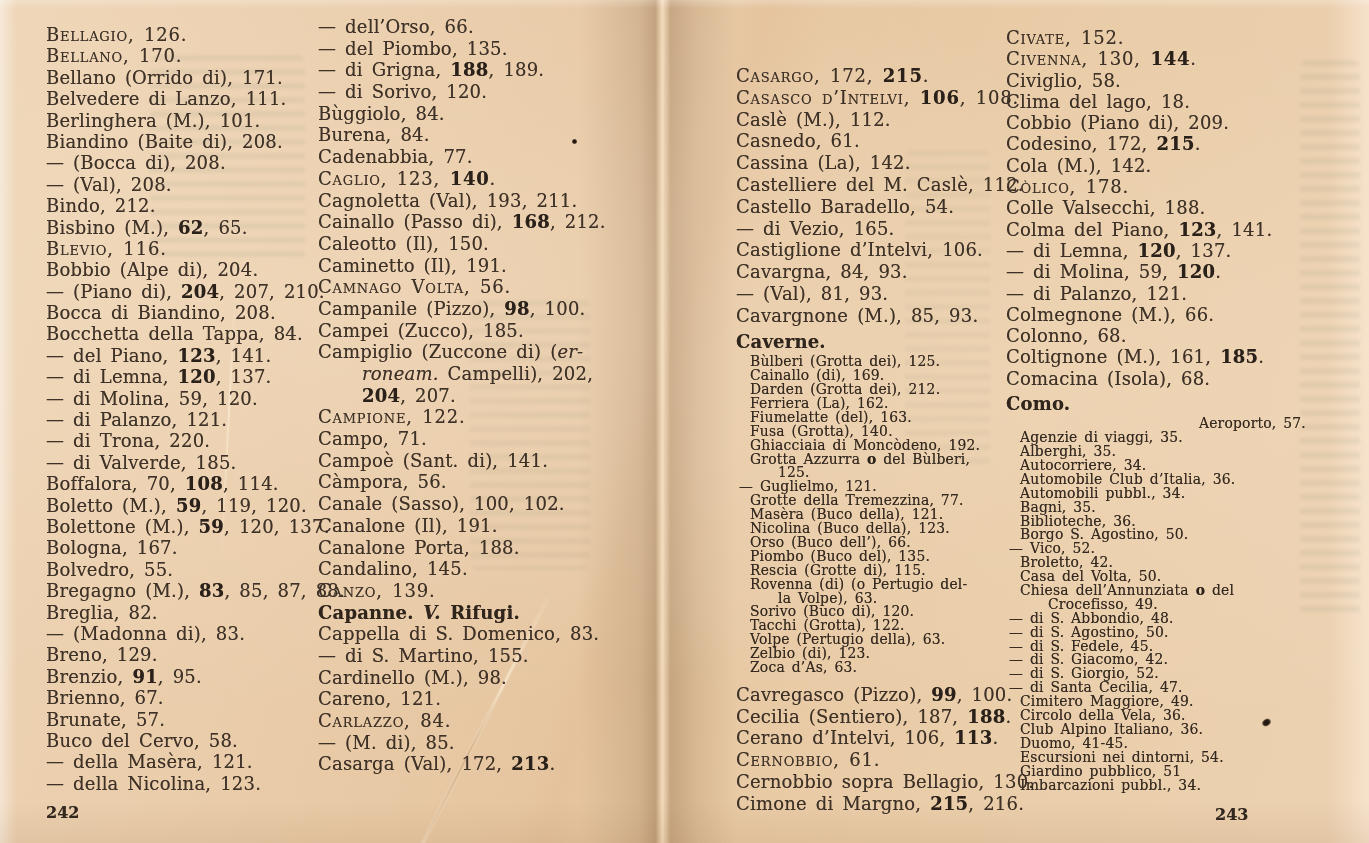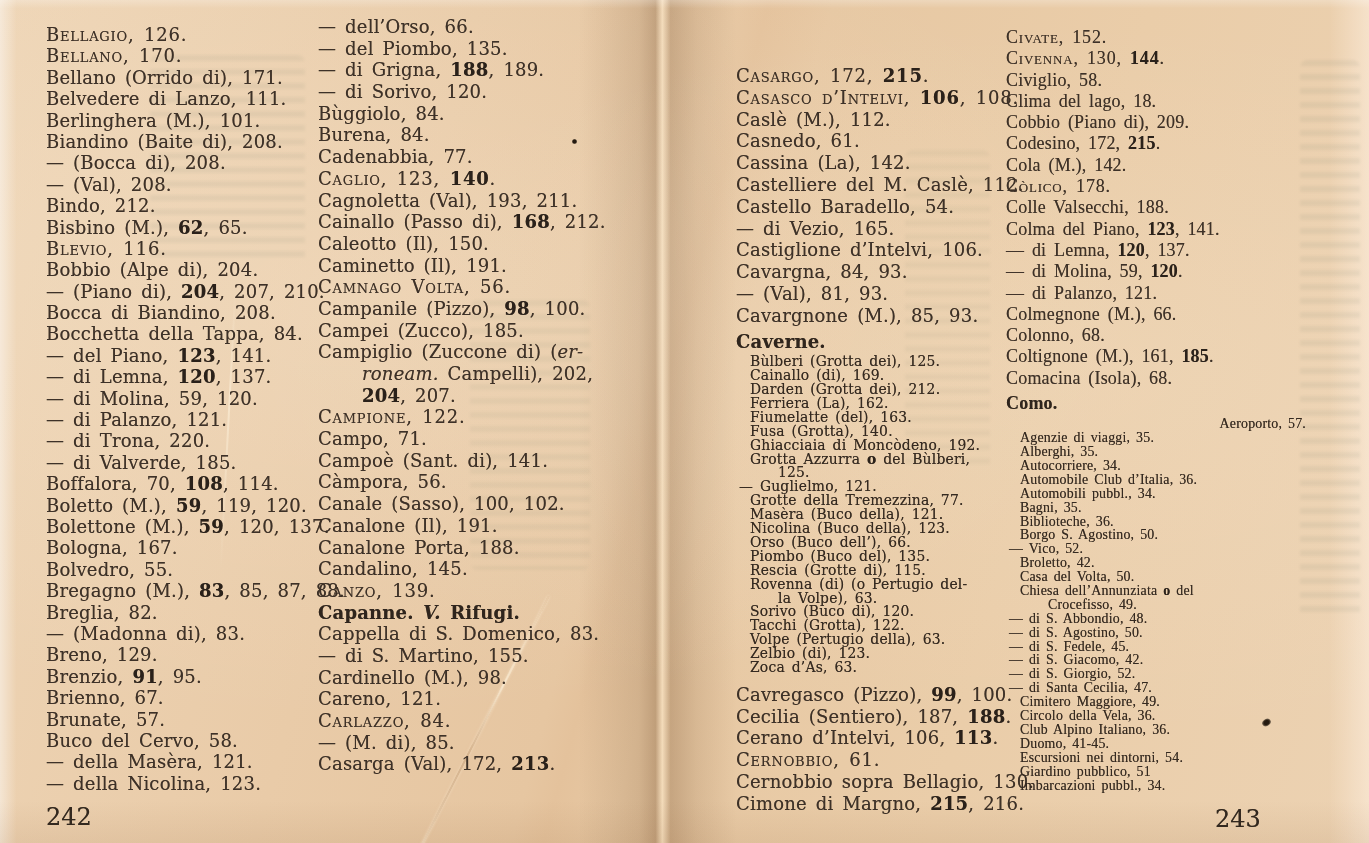--- a/index.html
+++ b/index.html
@@ -23,35 +23,35 @@
   .col{position:absolute;}
   .ln{
     display:block;white-space:nowrap;
     font-size:18px;height:21.5px;line-height:21.5px;
     word-spacing:3px;letter-spacing:0.2px;
     text-shadow:0 0 0.5px rgba(61,45,30,0.55);
   }
   .col1 .ln{height:21.4px;line-height:21.4px;}
   .col2 .ln{height:21.7px;line-height:21.7px;}
   .col3 .ln{height:21.8px;line-height:21.8px;}
-  .col4 .ln{height:21.3px;line-height:21.3px;font-family:Liberation Serif, serif;}
+  .col4 .ln{height:21.3px;line-height:21.3px;}
   .ln b{color:#2a211a;}
   .ln.c{font-variant:small-caps;letter-spacing:0.8px;}
   .ln.h{font-weight:bold;color:#2f251d;}
   .ln.m2{padding-left:44px;}
   .ln.u,.ln.u2,.ln.ud{
     font-size:13.9px;height:13.9px;line-height:13.9px;
     word-spacing:2.2px;color:#352a21;
     text-shadow:0 0 0.6px rgba(45,32,20,0.6);
   }
   .ln.u{padding-left:14px;}
   .ln.ud{padding-left:3px;}
   .ln.u2{padding-left:42px;}
   .pagenum{
-    position:absolute;font-weight:normal;font-size:24px;color:#32281f;
+    position:absolute;font-weight:bold;font-size:16px;color:#32281f;
     text-shadow:0 0 0.5px rgba(50,35,20,0.5);
   }
   .crease-diag{
     position:absolute;left:398px;top:560px;width:2px;height:330px;
     background:linear-gradient(180deg, rgba(255,244,222,0) 0%, rgba(255,244,222,0.7) 30%, rgba(176,135,95,0.35) 55%, rgba(255,244,222,0.6) 100%);
     transform:rotate(27deg);transform-origin:bottom center;
     box-shadow:0 0 3px rgba(255,240,215,0.5);
   }
   .crease-vert{
     position:absolute;left:227px;top:290px;width:1.5px;height:280px;

